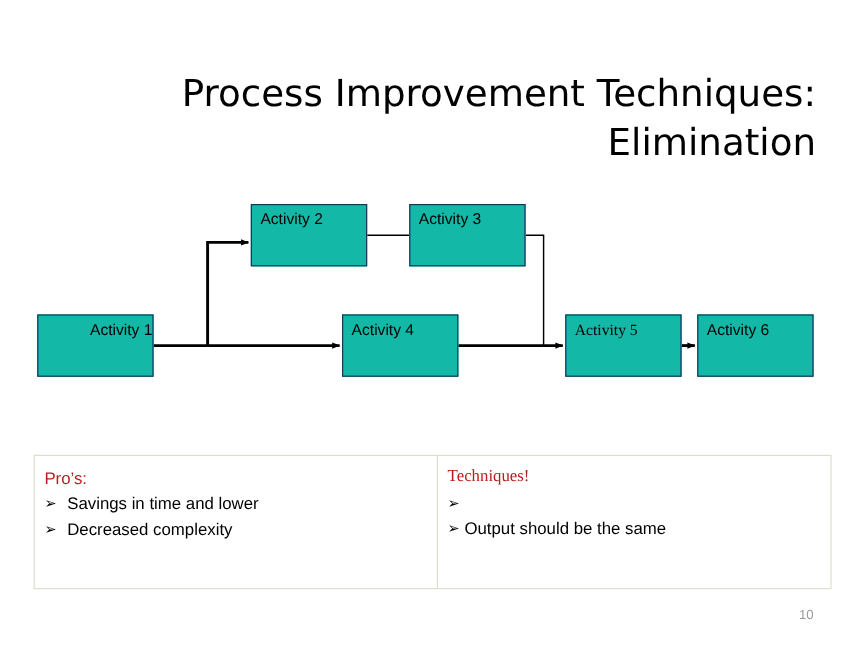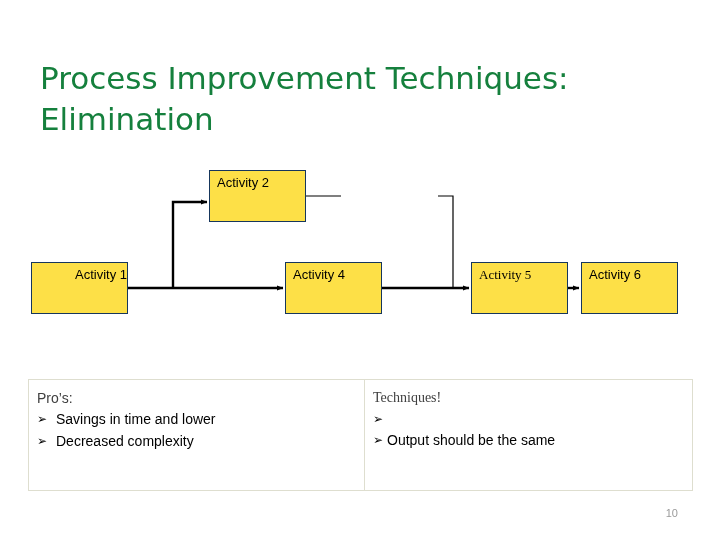--- a/index.html
+++ b/index.html
@@ -15,47 +15,47 @@
     font-family: "Liberation Sans", sans-serif;
     color: #000000;
   }
 
   
   #slide-title {
     position: absolute;
     left: 40px;
     top: 58px;
     width: 640px;
-    text-align: left;
+    text-align: right;
     font-family: "DejaVu Sans", sans-serif;
     font-size: 31px;
     line-height: 1.33;
     font-weight: 400;
-    color: #15803d;
+    color: #000000;
     white-space: pre-line;
   }
 
   
   #flow-diagram {
     position: absolute;
     left: 0;
     top: 0;
     width: 720px;
     height: 540px;
   }
   #flow-svg {
     position: absolute;
     left: 0;
     top: 0;
     width: 720px;
     height: 360px;
   }
   .activity-box {
     position: absolute;
-    background: #fde047;
+    background: #14b8a6;
     border: 1.3px solid #16365c;
     box-sizing: border-box;
     font-family: "Liberation Sans", sans-serif;
     font-size: 13px;
     color: #000000;
     padding-left: 7px;
     padding-top: 5px;
     line-height: 1.1;
   }
   #box-activity-1 { left: 31px;  top: 262px; width: 97px; height: 52px; text-align: right; }
@@ -85,21 +85,21 @@
     width: 336px;
     border-right: 1px solid #dedecf;
   }
   #notes-cell-attention {
     width: 327px;
   }
   .notes-heading {
     font-family: "Liberation Sans", sans-serif;
     font-size: 14px;
     line-height: 1.45;
-    color: #404040;
+    color: #b91c1c;
     margin: 0 0 1px 0;
   }
   .notes-heading.serif-heading {
     font-family: "Liberation Serif", serif;
     font-size: 14px;
   }
   .notes-list {
     list-style: none;
     margin: 0;
     padding: 0;
@@ -159,20 +159,21 @@
 
     <path d="M382,288 L469,288" stroke="#000000" stroke-width="2.4" fill="none" marker-end="url(#arrow-head)"></path>
 
     <path d="M568,288 L579,288" stroke="#000000" stroke-width="2.4" fill="none" marker-end="url(#arrow-head)"></path>
   </svg>
 
   <div class="activity-box" id="box-activity-1">Activity 1</div>
 
   <div class="activity-box" id="box-activity-2">Activity 2</div>
 
+  <div class="activity-box" id="box-activity-3">Activity 3</div>
 
   <div class="activity-box" id="box-activity-4">Activity 4</div>
 
   <div class="activity-box" id="box-activity-5">Activity 5</div>
 
   <div class="activity-box" id="box-activity-6">Activity 6</div>
 
 </div>
 
 <div id="notes-table">

